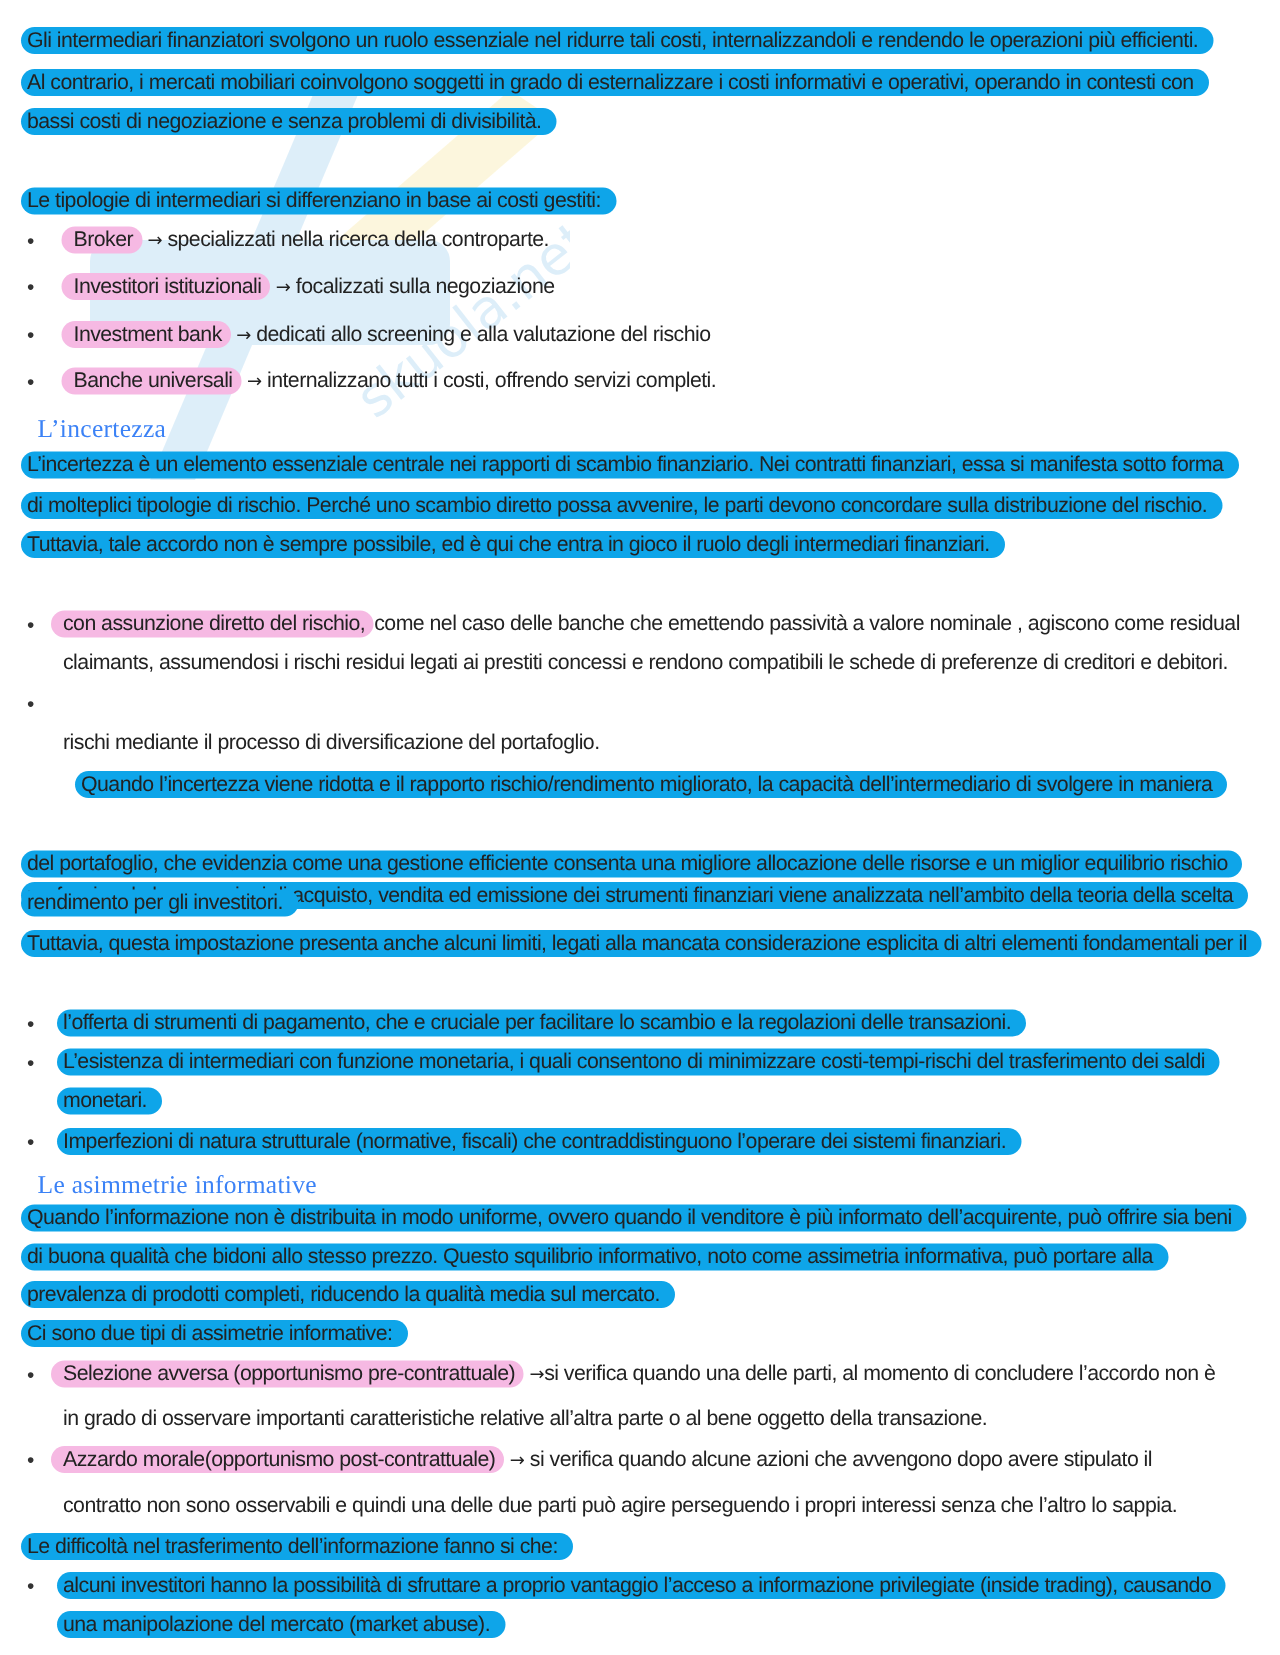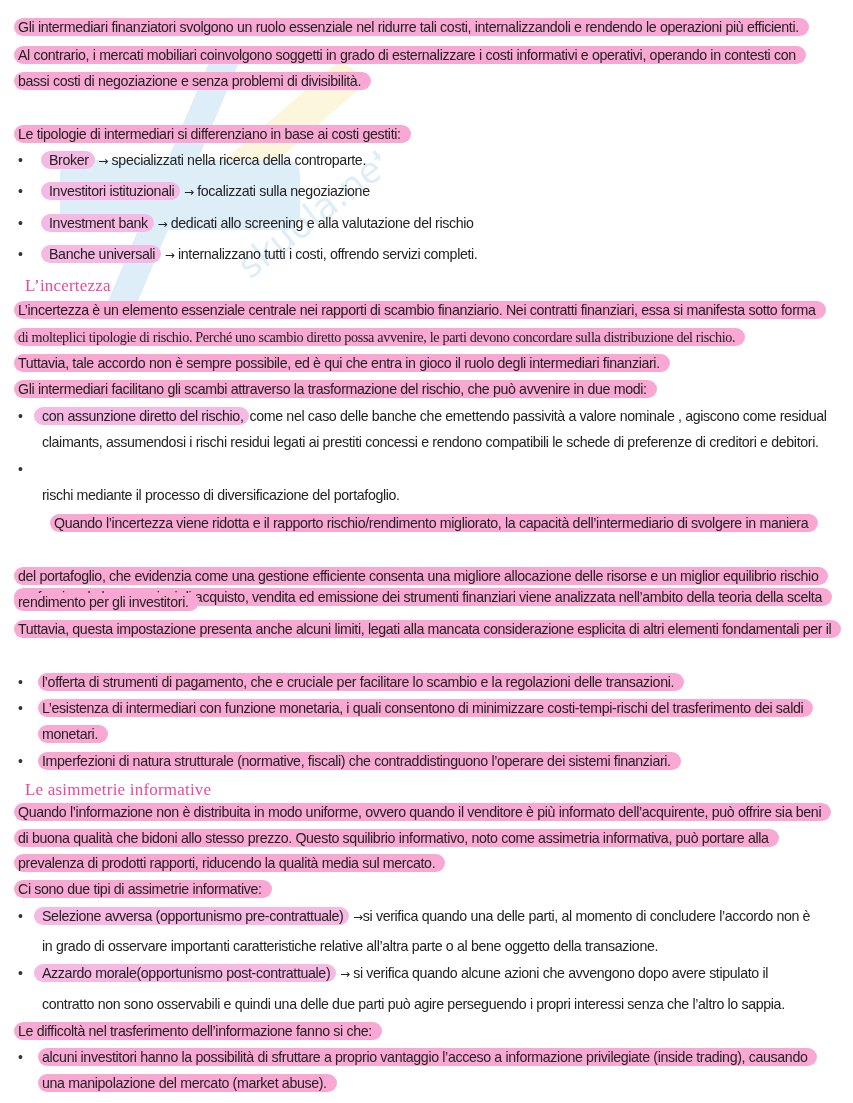--- a/index.html
+++ b/index.html
@@ -2,26 +2,26 @@
 <html><head>
 <meta charset="utf-8">
 <style>
   html, body { margin: 0; padding: 0; background: #ffffff; }
   body { width: 853px; height: 1103px; position: relative; overflow: hidden;
          font-family: "Liberation Sans Narrow", "Liberation Sans", sans-serif; color: #222; }
   .page { position: absolute; left: 0; top: 0; width: 853px; height: 1103px; }
   .watermark { position: absolute; left: 40px; top: 40px; width: 340px; height: 300px; opacity: 0.18; pointer-events: none; }
   .line { position: absolute; font-size: 14.2px; line-height: 20px; white-space: nowrap;
           letter-spacing: -0.35px; transform-origin: left center; }
-  .hl { background: #f9a8d4; border-radius: 10px; padding: 1px 10px 1px 4px; margin-left: -4px;
+  .hl { background: #0ea5e9; border-radius: 10px; padding: 1px 10px 1px 4px; margin-left: -4px;
         box-decoration-break: clone; -webkit-box-decoration-break: clone; }
   .hl-short { background: #f6b9e3; border-radius: 10px; padding: 1px 6px 1px 8px; margin-left: -8px; }
   .bullet { position: absolute; font-size: 14px; line-height: 20px; color: #333; }
   .heading { position: absolute; font-family: "Liberation Serif", "DejaVu Serif", serif;
-             font-size: 17px; color: #ec4899; letter-spacing: 0.2px; }
+             font-size: 17px; color: #3b82f6; letter-spacing: 0.2px; }
   .arrow { font-family: "DejaVu Sans", sans-serif; font-size: 12px; }
 </style>
 </head>
 <body>
 
 <div class="page">
 
   <svg class="watermark" viewBox="0 0 340 300">
     <polygon points="60,280 170,20 200,20 90,280" fill="#4aa3df"></polygon>
     <polygon points="150,150 300,20 330,40 180,170" fill="#f3d34a"></polygon>
@@ -43,23 +43,22 @@
 
   <div class="bullet" style="left:18px;top:213px;">•</div>
   <div class="line" style="left:49px;top:213px;"><span class="hl-short">Investment bank</span> <span class="arrow">→</span> <span>dedicati allo screening e alla valutazione del rischio</span></div>
 
   <div class="bullet" style="left:18px;top:244px;">•</div>
   <div class="line" style="left:49px;top:244px;"><span class="hl-short">Banche universali</span> <span class="arrow">→</span> <span>internalizzano tutti i costi, offrendo servizi completi.</span></div>
 
   <div class="heading" style="left:25px;top:276px;">L’incertezza</div>
 
   <div class="line" style="left:18px;top:300px;"><span class="hl">L’incertezza è un elemento essenziale centrale nei rapporti di scambio finanziario. Nei contratti finanziari, essa si manifesta sotto forma</span></div>
-  <div class="line" style="left:18px;top:327px;font-family:Liberation Serif, serif;"><span class="hl">di molteplici tipologie di rischio. Perché uno scambio diretto possa avvenire, le parti devono concordare sulla distribuzione del rischio.</span></div>
+  <div class="line" style="left:18px;top:327px;"><span class="hl">di molteplici tipologie di rischio. Perché uno scambio diretto possa avvenire, le parti devono concordare sulla distribuzione del rischio.</span></div>
   <div class="line" style="left:18px;top:353px;"><span class="hl">Tuttavia, tale accordo non è sempre possibile, ed è qui che entra in gioco il ruolo degli intermediari finanziari.</span></div>
-  <div class="line" style="left:18px;top:379px;"><span class="hl">Gli intermediari facilitano gli scambi attraverso la trasformazione del rischio, che può avvenire in due modi:</span></div>
 
   <div class="bullet" style="left:18px;top:406px;">•</div>
   <div class="line" style="left:42px;top:406px;"><span class="hl-short">con assunzione diretto del rischio,</span><span>come nel caso delle banche che emettendo passività a valore nominale , agiscono come residual</span></div>
   <div class="line" style="left:42px;top:432px;">claimants, assumendosi i rischi residui legati ai prestiti concessi e rendono compatibili le schede di preferenze di creditori e debitori.</div>
 
   <div class="bullet" style="left:18px;top:459px;">•</div>
   <div class="line" style="left:42px;top:485px;">rischi mediante il processo di diversificazione del portafoglio.</div>
 
   <div class="line" style="left:18px;top:513px;margin-left:36px;"><span class="hl">Quando l’incertezza viene ridotta e il rapporto rischio/rendimento migliorato, la capacità dell’intermediario di svolgere in maniera</span></div>
   <div class="line" style="left:18px;top:539px;margin-top:48px;"><span class="hl">professionale le operazioni di acquisto, vendita ed emissione dei strumenti finanziari viene analizzata nell’ambito della teoria della scelta</span></div>
@@ -75,21 +74,21 @@
   <div class="line" style="left:42px;top:698px;"><span class="hl">L’esistenza di intermediari con funzione monetaria, i quali consentono di minimizzare costi-tempi-rischi del trasferimento dei saldi</span></div>
   <div class="line" style="left:42px;top:724px;"><span class="hl">monetari.</span></div>
 
   <div class="bullet" style="left:18px;top:751px;">•</div>
   <div class="line" style="left:42px;top:751px;"><span class="hl">Imperfezioni di natura strutturale (normative, fiscali) che contraddistinguono l’operare dei sistemi finanziari.</span></div>
 
   <div class="heading" style="left:25px;top:780px;">Le asimmetrie informative</div>
 
   <div class="line" style="left:18px;top:802px;"><span class="hl">Quando l’informazione non è distribuita in modo uniforme, ovvero quando il venditore è più informato dell’acquirente, può offrire sia beni</span></div>
   <div class="line" style="left:18px;top:828px;"><span class="hl">di buona qualità che bidoni allo stesso prezzo. Questo squilibrio informativo, noto come assimetria informativa, può portare alla</span></div>
-  <div class="line" style="left:18px;top:853px;"><span class="hl">prevalenza di prodotti rapporti, riducendo la qualità media sul mercato.</span></div>
+  <div class="line" style="left:18px;top:853px;"><span class="hl">prevalenza di prodotti completi, riducendo la qualità media sul mercato.</span></div>
   <div class="line" style="left:18px;top:879px;"><span class="hl">Ci sono due tipi di assimetrie informative:</span></div>
 
   <div class="bullet" style="left:18px;top:906px;">•</div>
   <div class="line" style="left:42px;top:906px;"><span class="hl-short">Selezione avversa (opportunismo pre-contrattuale)</span> <span class="arrow">→</span><span>si verifica quando una delle parti, al momento di concludere l’accordo non è</span></div>
   <div class="line" style="left:42px;top:936px;">in grado di osservare importanti caratteristiche relative all’altra parte o al bene oggetto della transazione.</div>
 
   <div class="bullet" style="left:18px;top:963px;">•</div>
   <div class="line" style="left:42px;top:963px;"><span class="hl-short">Azzardo morale(opportunismo post-contrattuale)</span> <span class="arrow">→</span> <span>si verifica quando alcune azioni che avvengono dopo avere stipulato il</span></div>
   <div class="line" style="left:42px;top:994px;">contratto non sono osservabili e quindi una delle due parti può agire perseguendo i propri interessi senza che l’altro lo sappia.</div>
 

